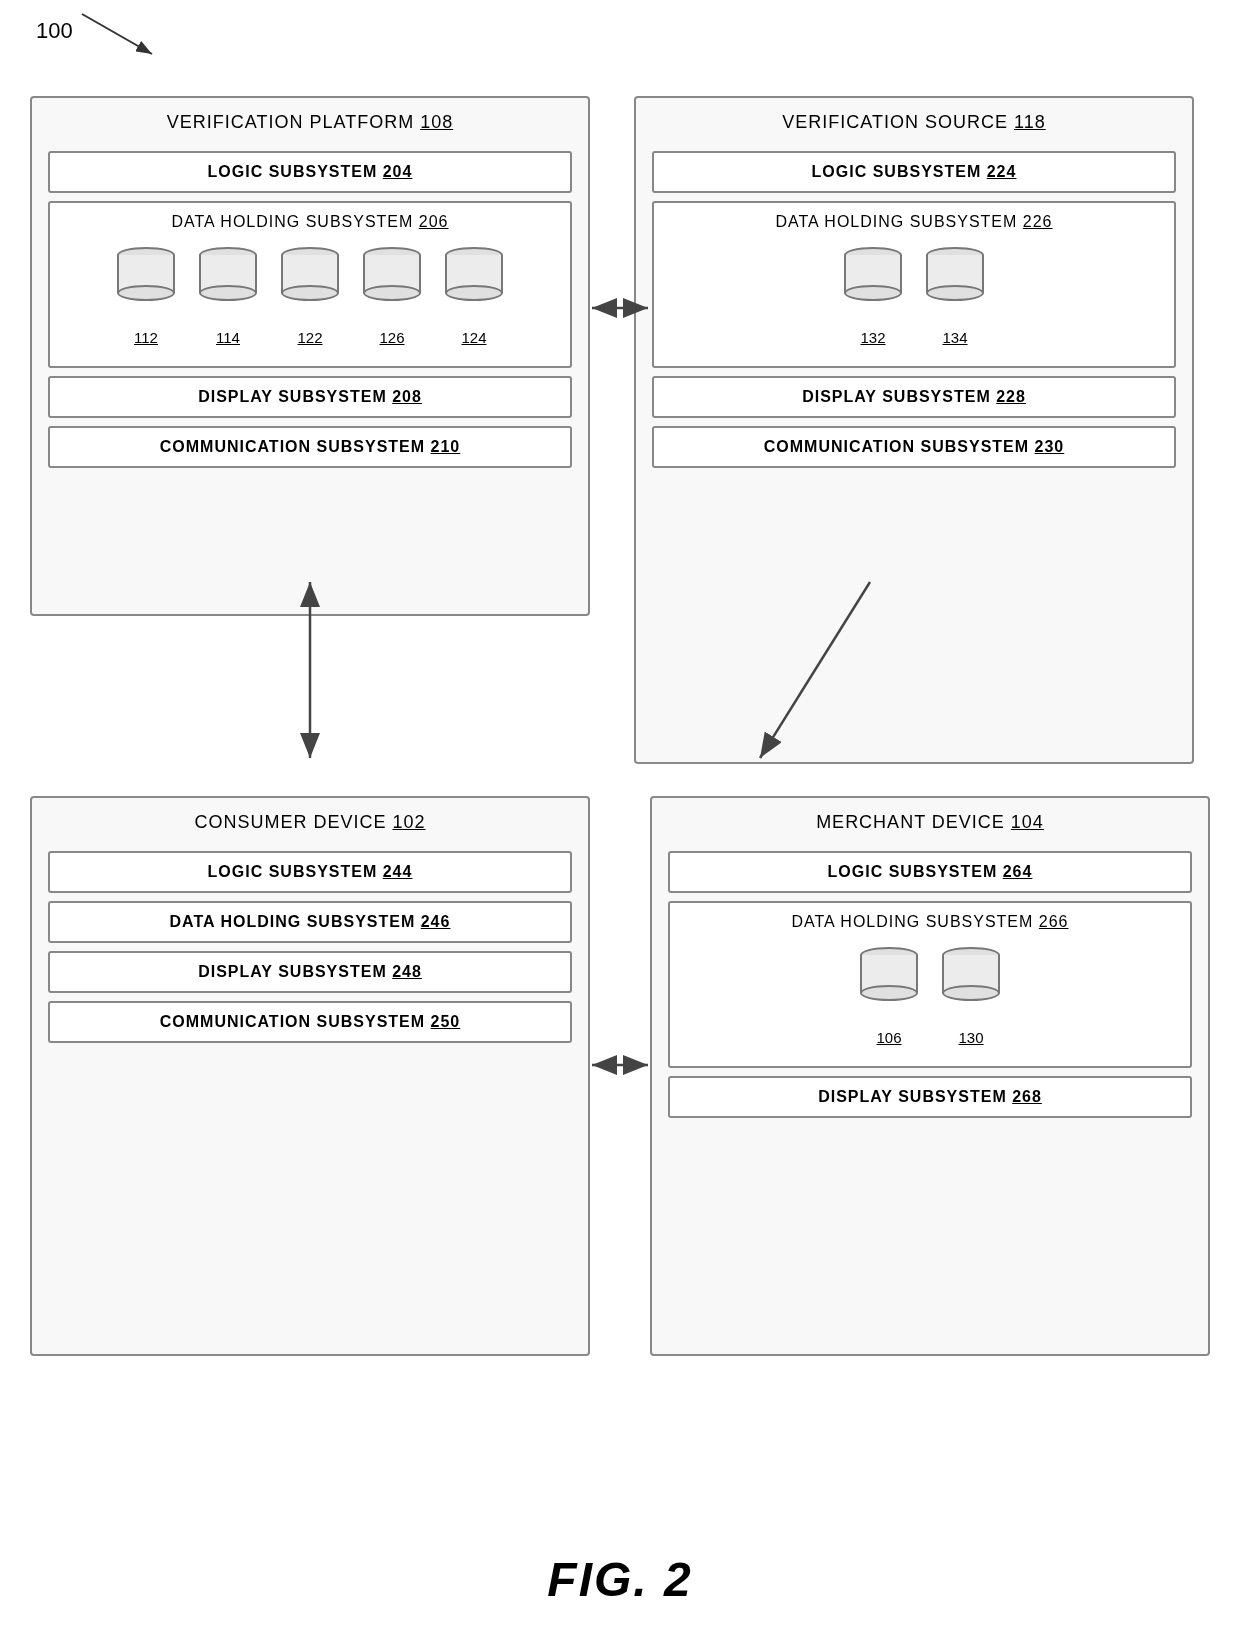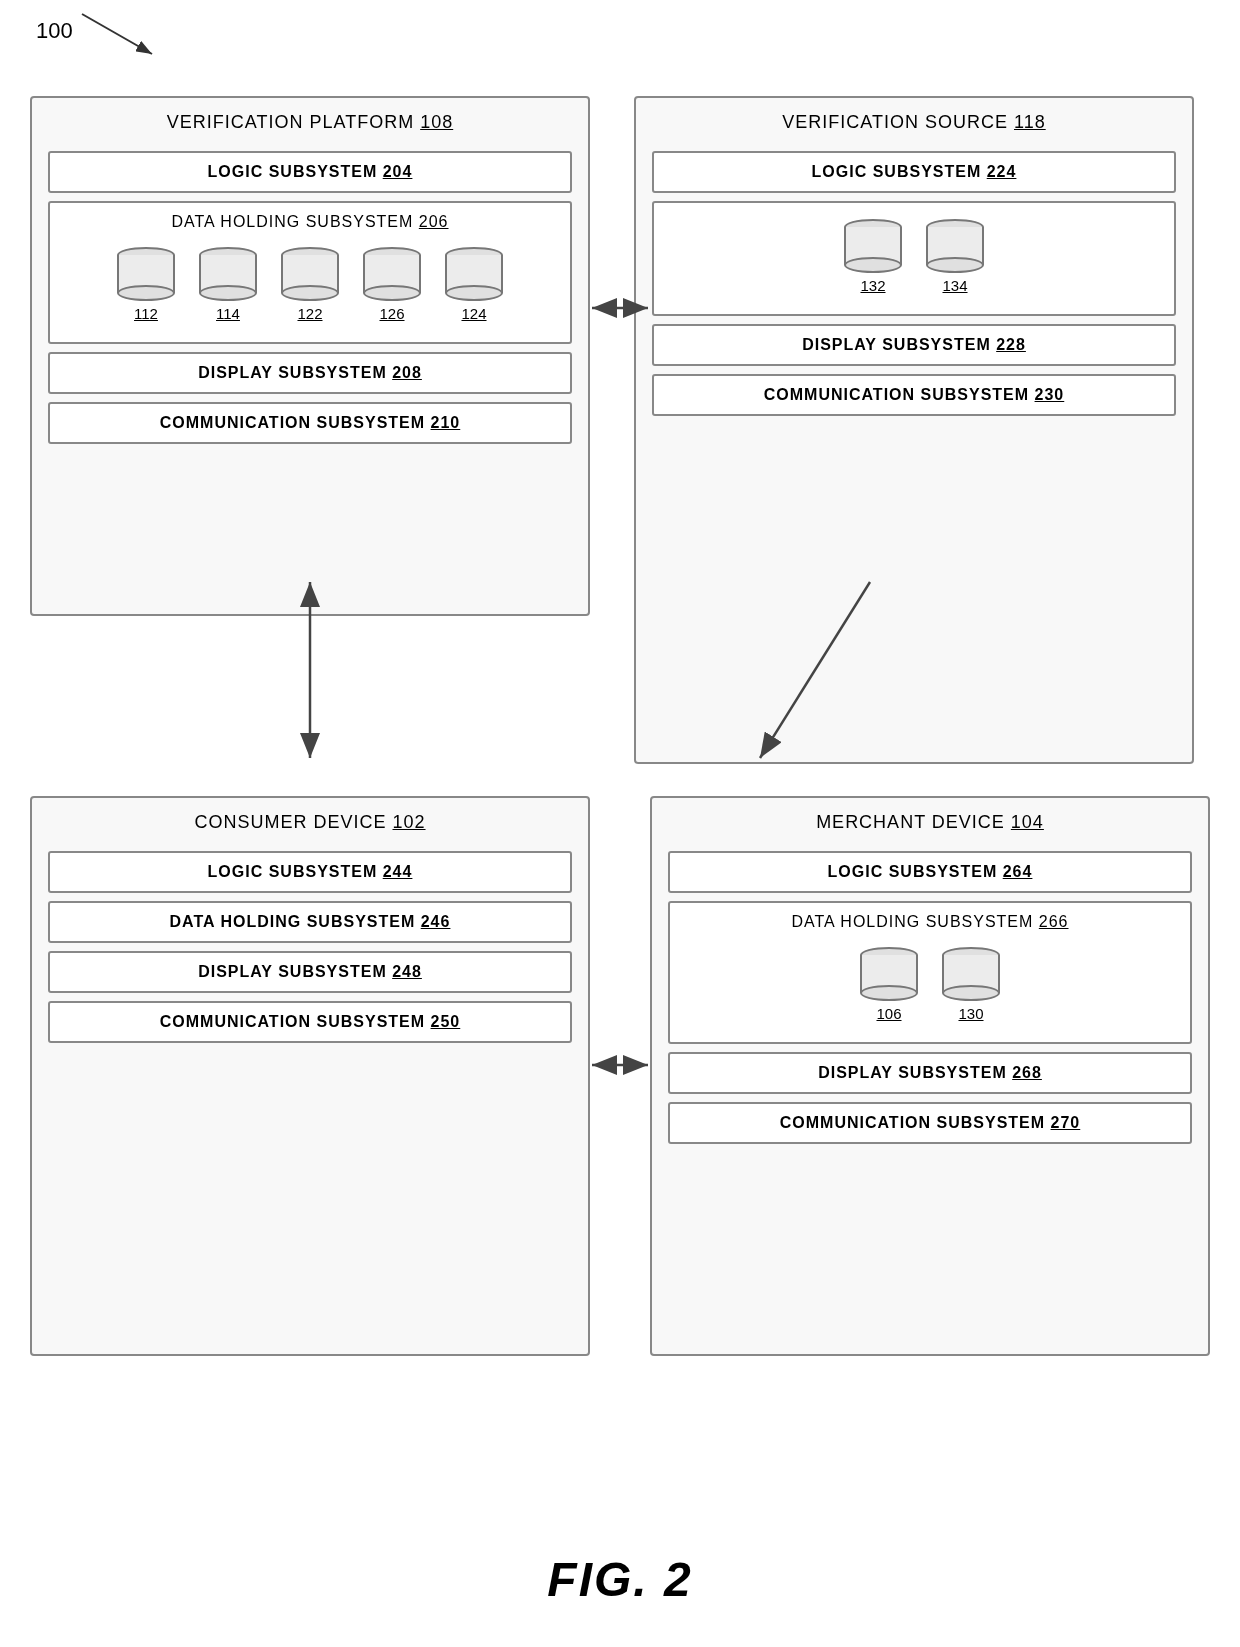--- a/index.html
+++ b/index.html
@@ -128,20 +128,21 @@
       flex-wrap: wrap;
       padding: 6px 0 10px;
     }
 
     
     .cylinder {
       display: flex;
       flex-direction: column;
       align-items: center;
       width: 64px;
+      gap: 24px;
     }
 
     .cylinder-label {
       font-size: 15px;
       text-align: center;
       margin-top: 4px;
       text-decoration: underline;
     }
 
     
@@ -289,20 +290,23 @@
   <div id="vs118" class="platform-box">
     <div class="box-title">
       VERIFICATION SOURCE <u>118</u>
     </div>
 
     <div class="subsystem-box">
       LOGIC SUBSYSTEM <u>224</u>
     </div>
 
     <div class="data-holding-box">
+      <div class="data-holding-title">
+        DATA HOLDING SUBSYSTEM <u>226</u>
+      </div>
       <div class="cylinders-row">
 
         <div class="cylinder">
           <div class="db-icon">
             <div class="db-top"></div>
             <div class="db-middle"></div>
             <div class="db-bottom"></div>
           </div>
           <div class="cylinder-label">132</div>
         </div>
@@ -381,23 +385,20 @@
           </div>
           <div class="cylinder-label">130</div>
         </div>
       </div>
     </div>
 
     <div class="subsystem-box">
       DISPLAY SUBSYSTEM <u>268</u>
     </div>
 
-    <div class="subsystem-box">
-      COMMUNICATION SUBSYSTEM <u>270</u>
-    </div>
   </div>
 
   <svg class="arrows-svg" xmlns="http://www.w3.org/2000/svg">
     <defs>
 
       <marker id="arr-start" markerWidth="10" markerHeight="8" refX="0" refY="4" orient="auto">
         <polygon points="10 0, 0 4, 10 8" fill="#444"></polygon>
       </marker>
       <marker id="arr-end" markerWidth="10" markerHeight="8" refX="10" refY="4" orient="auto">
         <polygon points="0 0, 10 4, 0 8" fill="#444"></polygon>

